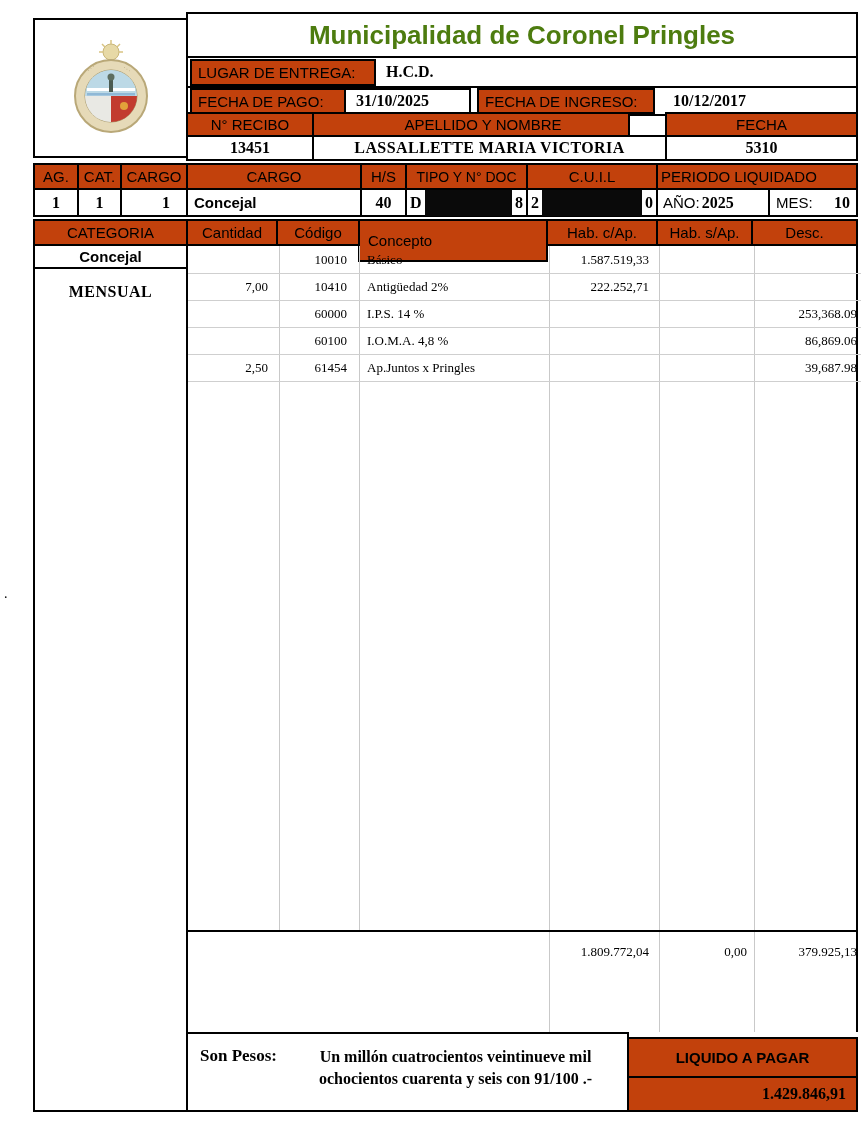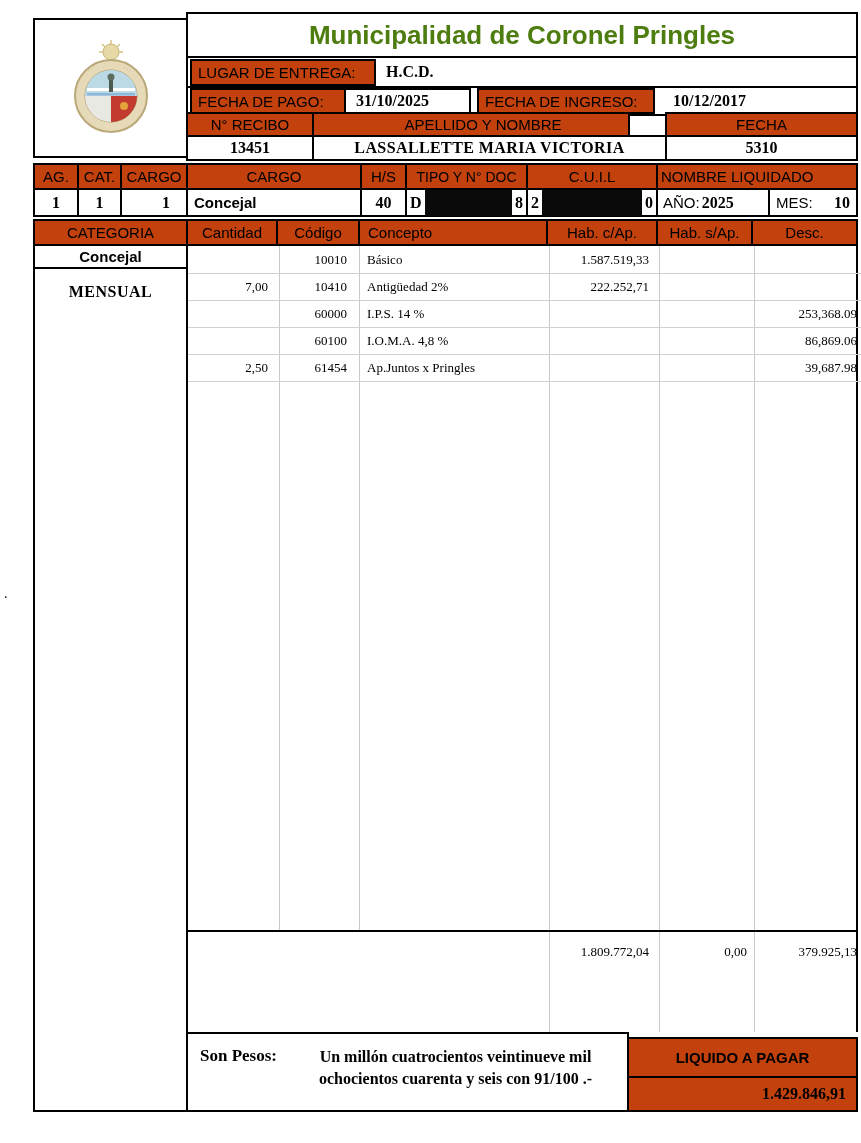--- a/index.html
+++ b/index.html
@@ -93,21 +93,21 @@
   <div class="cell gray ctr" style="left:312px;top:112px;width:318px;height:25px;padding-left:24px;">APELLIDO Y NOMBRE</div>
   <div class="cell gray ctr" style="left:665px;top:112px;width:193px;height:25px;">FECHA</div>
   <div class="cell ctr sb" style="left:186px;top:135px;width:128px;height:26px;font-size:16px;">13451</div>
   <div class="cell ctr sb" style="left:312px;top:135px;width:355px;height:26px;font-size:16px;letter-spacing:0.4px;">LASSALLETTE MARIA VICTORIA</div>
   <div class="cell ctr sb" style="left:665px;top:135px;width:193px;height:26px;font-size:16px;">5310</div>
 
   <div class="cell gray ctr" style="left:186px;top:163px;width:176px;height:27px;">CARGO</div>
   <div class="cell gray ctr" style="left:360px;top:163px;width:47px;height:27px;">H/S</div>
   <div class="cell gray ctr" style="left:405px;top:163px;width:123px;height:27px;font-size:14px;">TIPO Y N° DOC</div>
   <div class="cell gray ctr" style="left:526px;top:163px;width:132px;height:27px;">C.U.I.L</div>
-  <div class="cell gray" style="left:656px;top:163px;width:202px;height:27px;padding-left:3px;font-size:15px;">NOMBRE LIQUIDADO</div>
+  <div class="cell gray" style="left:656px;top:163px;width:202px;height:27px;padding-left:3px;font-size:15px;">PERIODO LIQUIDADO</div>
 
   <div class="cell bold" style="left:186px;top:188px;width:176px;height:29px;padding-left:6px;">Concejal</div>
   <div class="cell ctr sb" style="left:360px;top:188px;width:47px;height:29px;font-size:16px;">40</div>
   <div class="cell sb" style="left:405px;top:188px;width:123px;height:29px;font-size:16px;padding:0 3px;">
     <span>D</span>
     <span class="redact"></span>
     <span>8</span>
   </div>
   <div class="cell sb" style="left:526px;top:188px;width:132px;height:29px;font-size:16px;padding:0 3px;">
     <span>2</span>
@@ -118,21 +118,21 @@
     <span>AÑO:</span>
     <span class="sb" style="font-size:16px;margin-left:2px;">2025</span>
   </div>
   <div class="cell" style="left:768px;top:188px;width:90px;height:29px;padding:0 6px;justify-content:space-between;">
     <span>MES:</span>
     <span class="sb" style="font-size:16px;">10</span>
   </div>
 
   <div class="cell gray ctr" style="left:186px;top:219px;width:92px;height:27px;">Cantidad</div>
   <div class="cell gray ctr" style="left:276px;top:219px;width:84px;height:27px;">Código</div>
-  <div class="cell gray" style="left:358px;top:219px;width:190px;height:27px;padding-left:8px;">Concepto</div>
+  <div class="cell gray" style="left:358px;top:219px;width:190px;height:43px;padding-left:8px;">Concepto</div>
   <div class="cell gray ctr" style="left:546px;top:219px;width:112px;height:27px;">Hab. c/Ap.</div>
   <div class="cell gray ctr" style="left:656px;top:219px;width:97px;height:27px;">Hab. s/Ap.</div>
   <div class="cell gray ctr" style="left:751px;top:219px;width:107px;height:27px;">Desc.</div>
 
   <div class="abs" style="left:186px;top:246px;width:672px;height:686px;border-left:2px solid #000;border-right:2px solid #000;">
 
     <div class="vline" style="left:91px;top:0;height:686px;"></div>
     <div class="vline" style="left:171px;top:0;height:686px;"></div>
     <div class="vline" style="left:361px;top:0;height:686px;"></div>
     <div class="vline" style="left:471px;top:0;height:686px;"></div>

